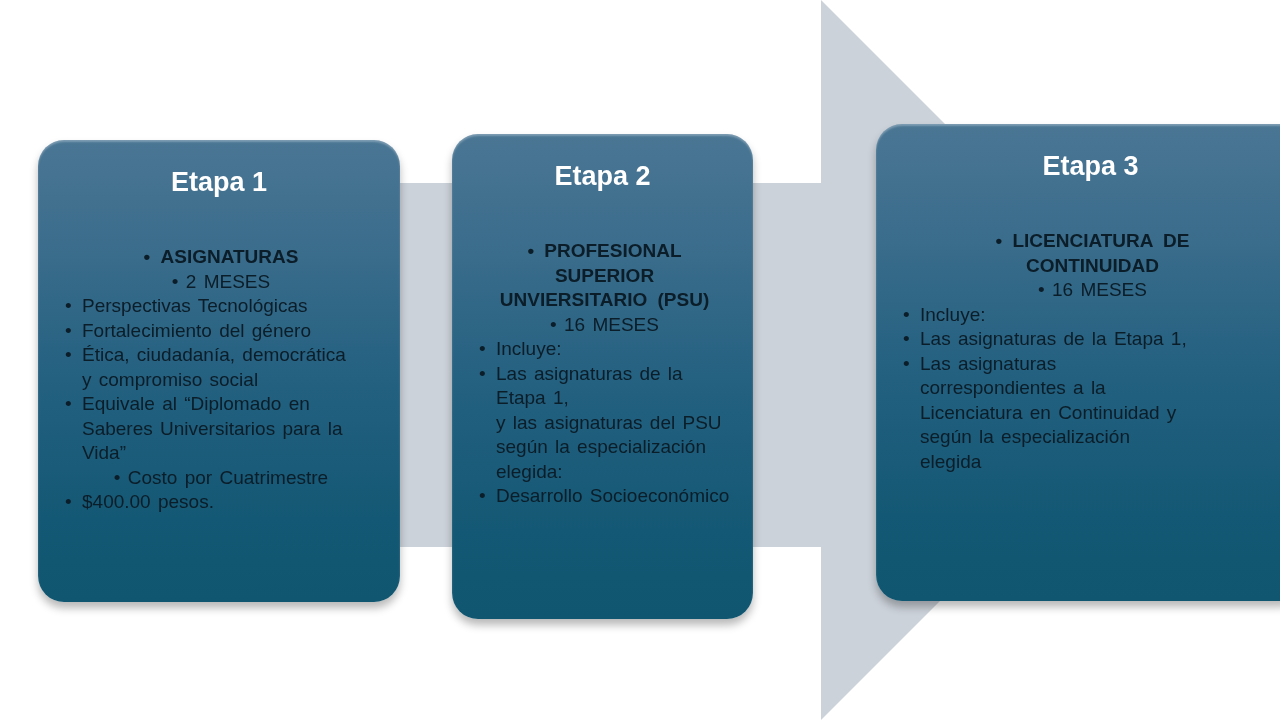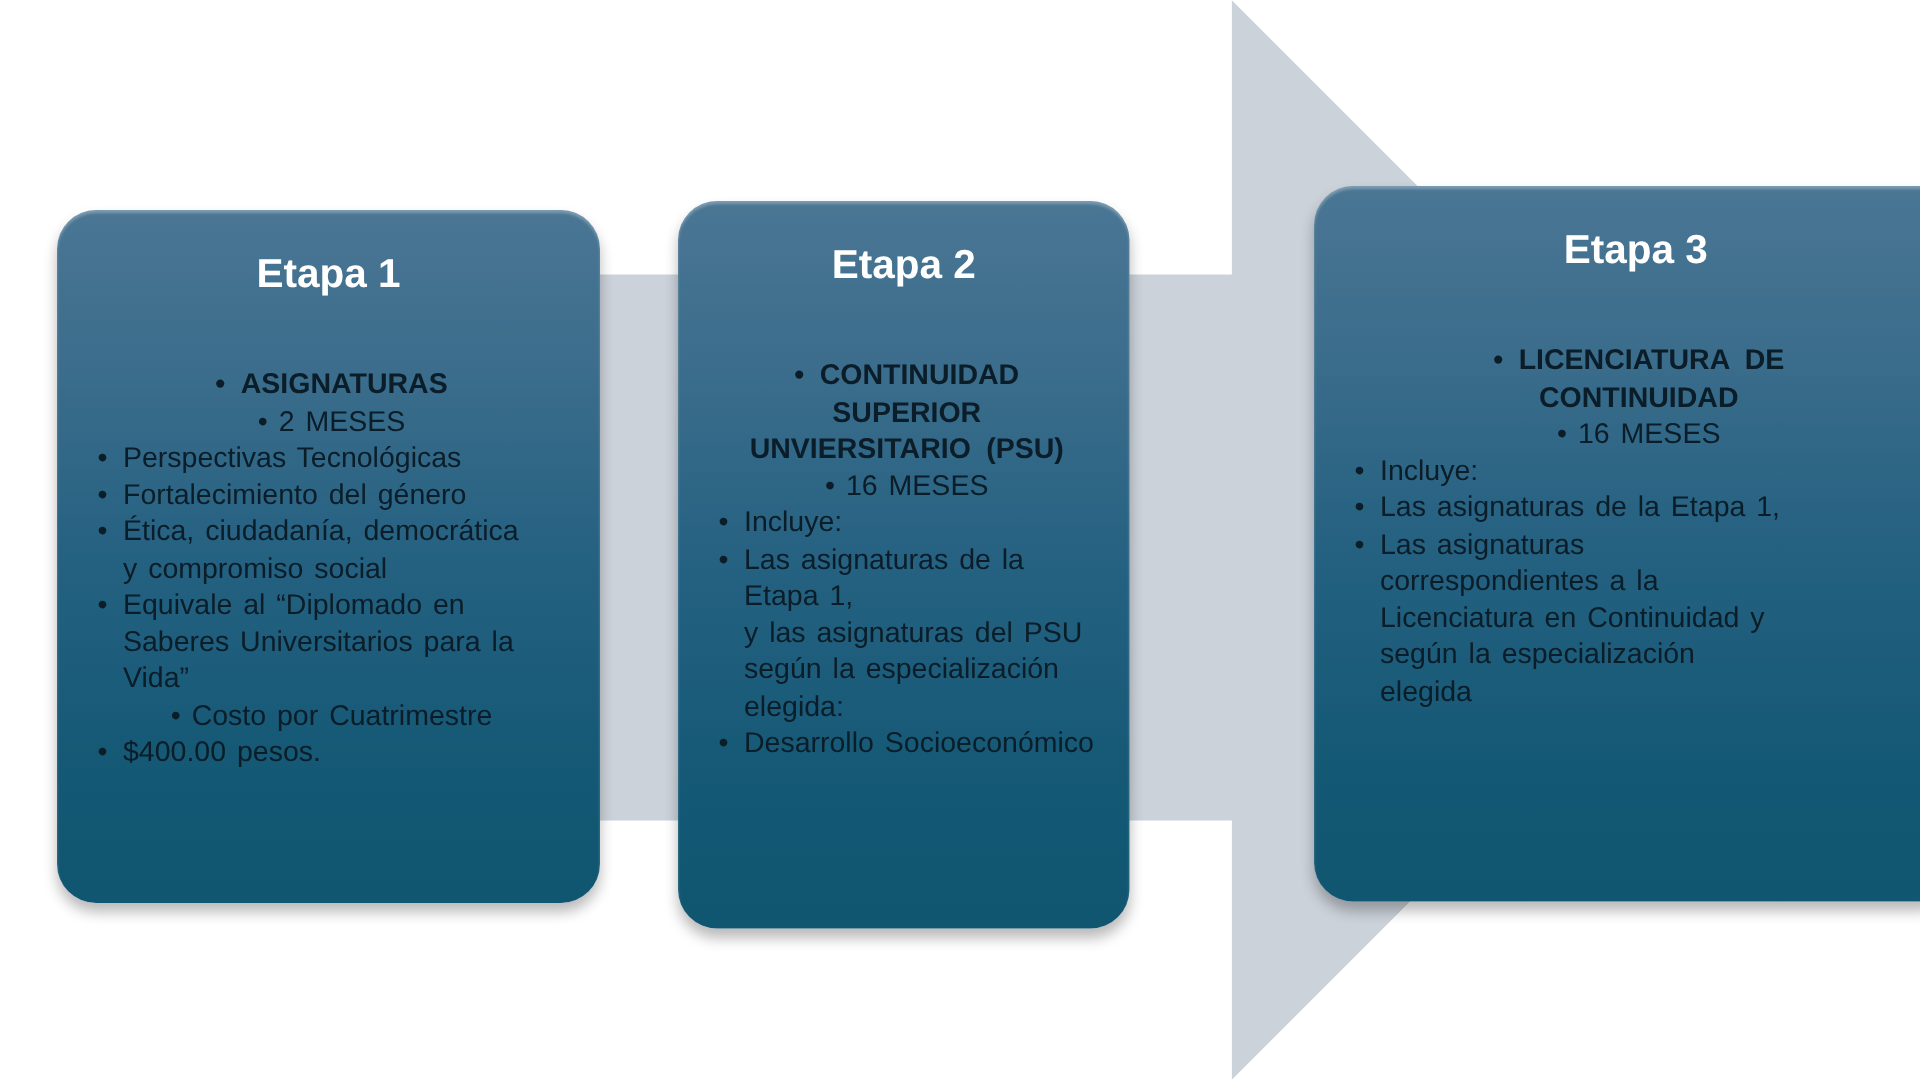--- a/index.html
+++ b/index.html
@@ -92,21 +92,21 @@
 Saberes Universitarios para la
 Vida”</li>
       <li class="li center">Costo por Cuatrimestre</li>
       <li class="li bullet">$400.00 pesos.</li>
     </ul>
   </section>
 
   <section class="card card2">
     <h2 class="card-title">Etapa 2</h2>
     <ul class="card-list">
-      <li class="li header">CONTINUIDAD SUPERIOR
+      <li class="li header">PROFESIONAL SUPERIOR
 UNVIERSITARIO (PSU)</li>
       <li class="li center">16 MESES</li>
       <li class="li bullet">Incluye:</li>
       <li class="li bullet">Las asignaturas de la Etapa 1,
 y las asignaturas del PSU
 según la especialización
 elegida:</li>
       <li class="li bullet">Desarrollo Socioeconómico</li>
     </ul>
   </section>

